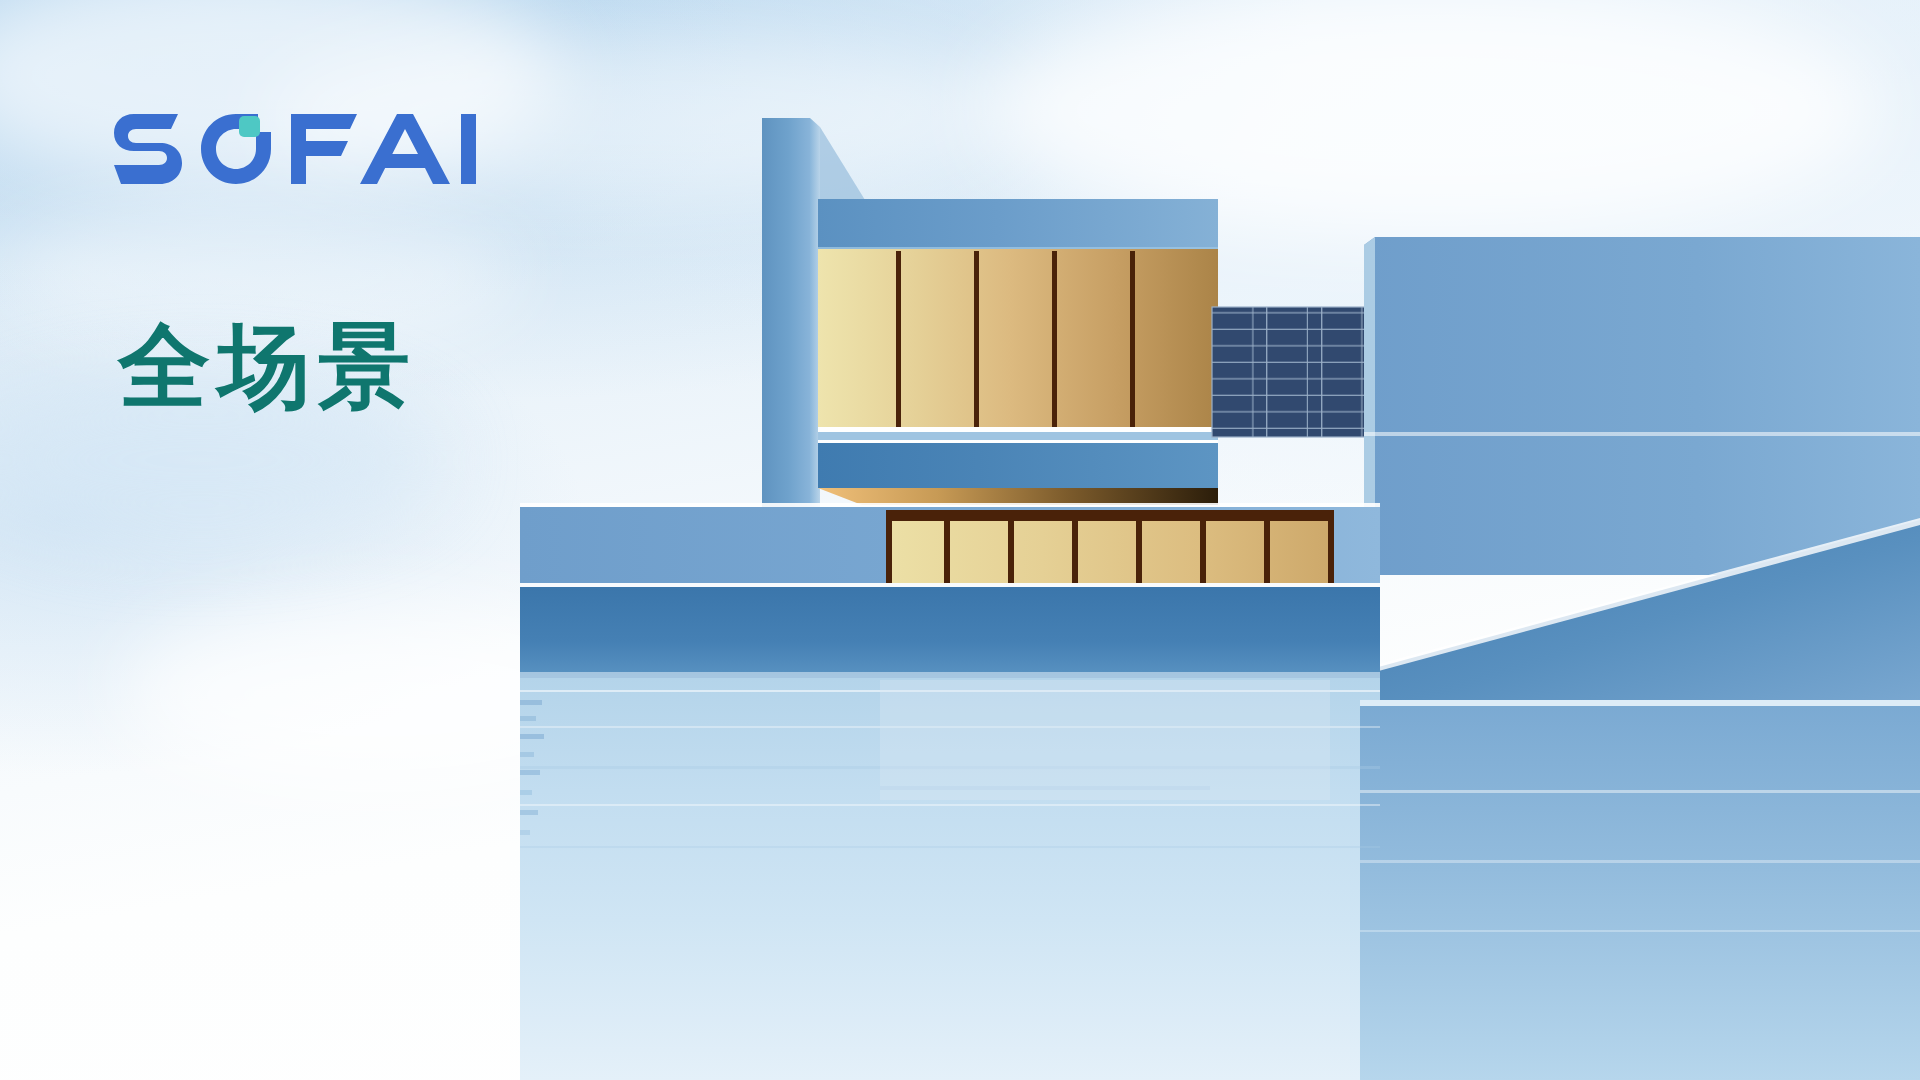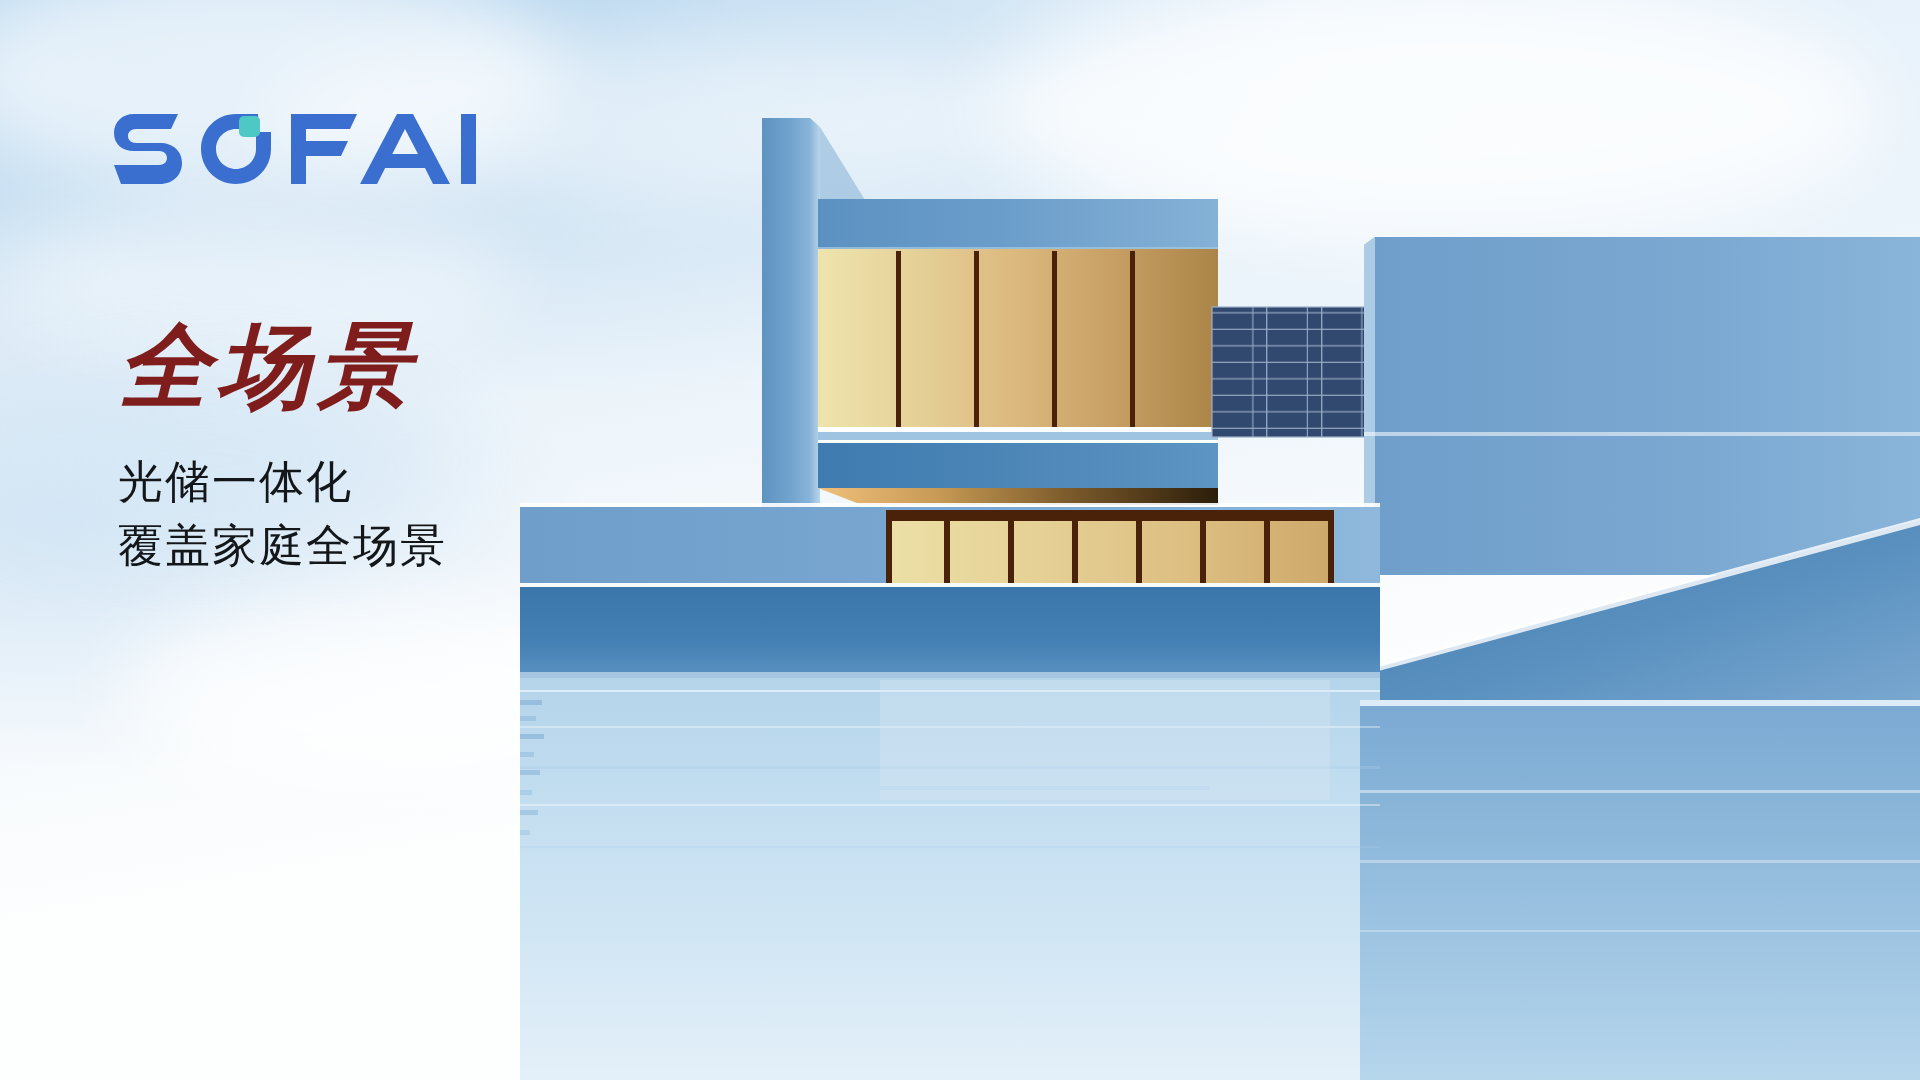--- a/index.html
+++ b/index.html
@@ -49,23 +49,22 @@
     height: 78px;
   }
   .headline {
     position: absolute;
     left: 118px;
     top: 318px;
     font-size: 92px;
     line-height: 1.05;
     font-weight: 700;
     letter-spacing: 8px;
-    color: #7f1d1d;
+    color: #0f766e;
     white-space: nowrap;
-    font-style: italic;
   }
   .subline {
     position: absolute;
     left: 118px;
     top: 450px;
     font-size: 45px;
     line-height: 1.42;
     font-weight: 400;
     letter-spacing: 2px;
     color: #14171a;
@@ -299,18 +298,14 @@
 
         <path d="M349,4 H364 V74 H349 Z"></path>
       </g>
 
       <rect x="127" y="6" width="21" height="21" rx="5" fill="#4ec8c4"></rect>
     </svg>
   </div>
 
   <div class="headline">全场景</div>
 
-  <div class="subline">
-    <div>光储一体化</div>
-    <div>覆盖家庭全场景</div>
-  </div>
 
 </div>
 
 </body></html>

